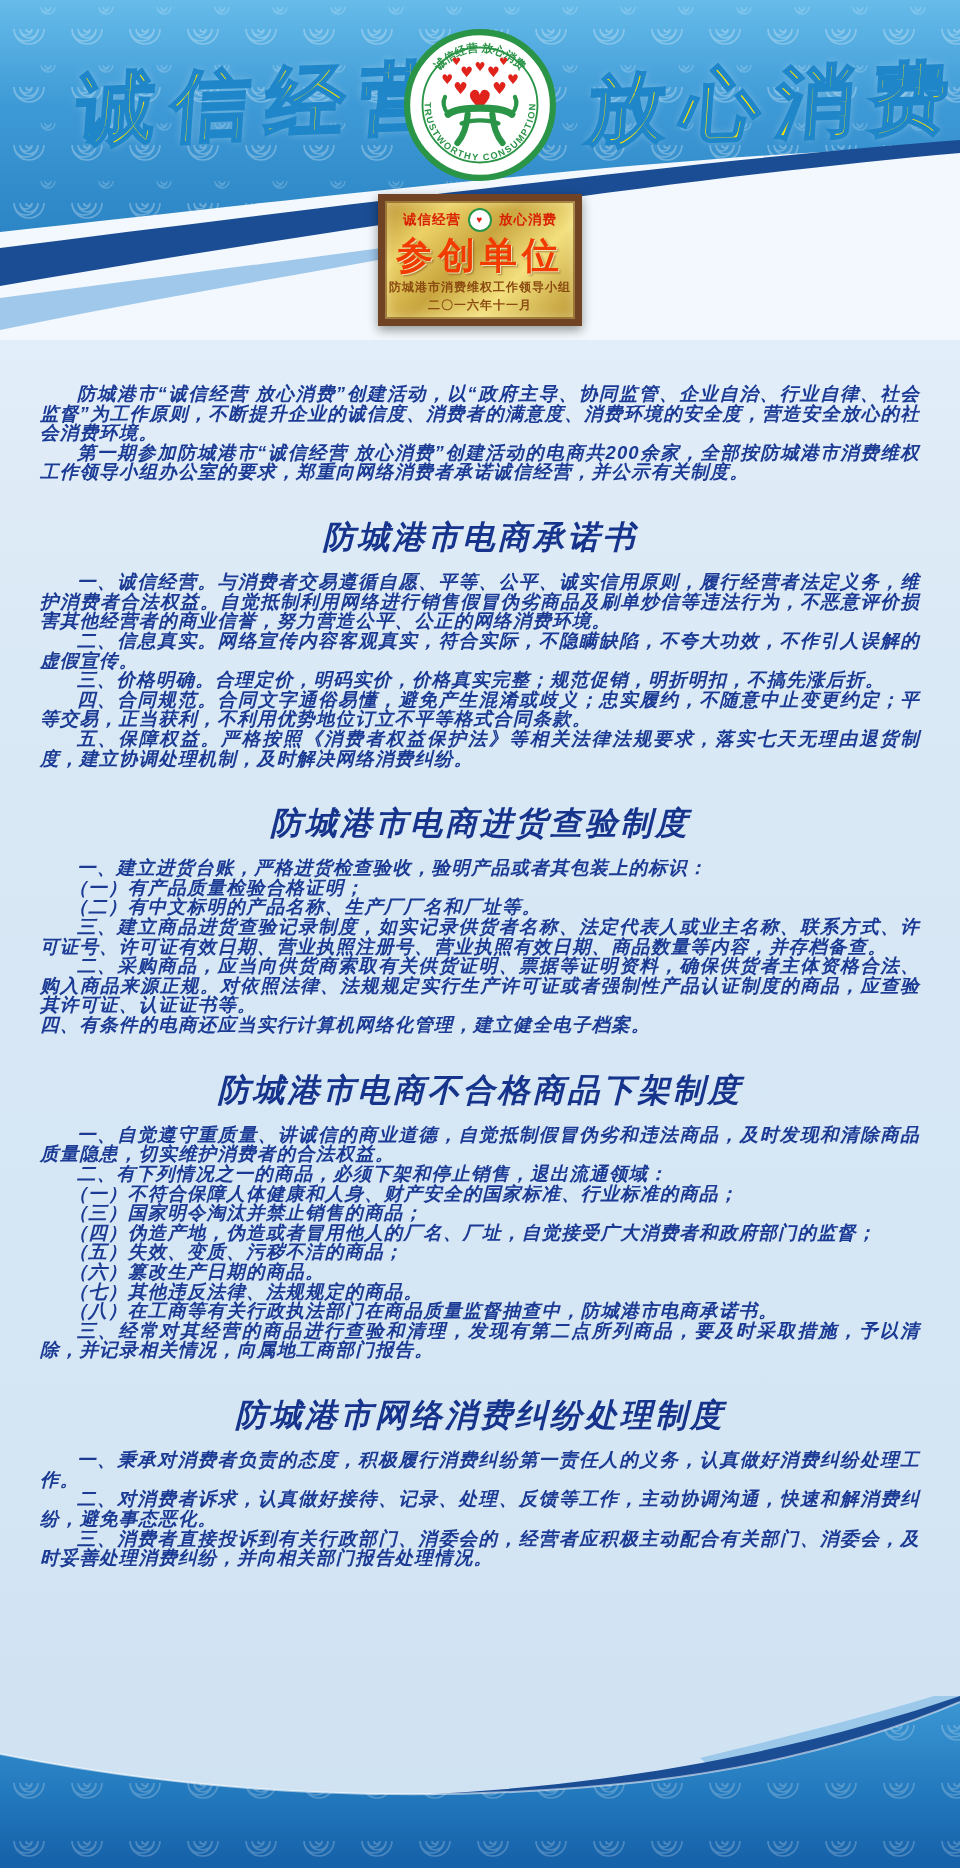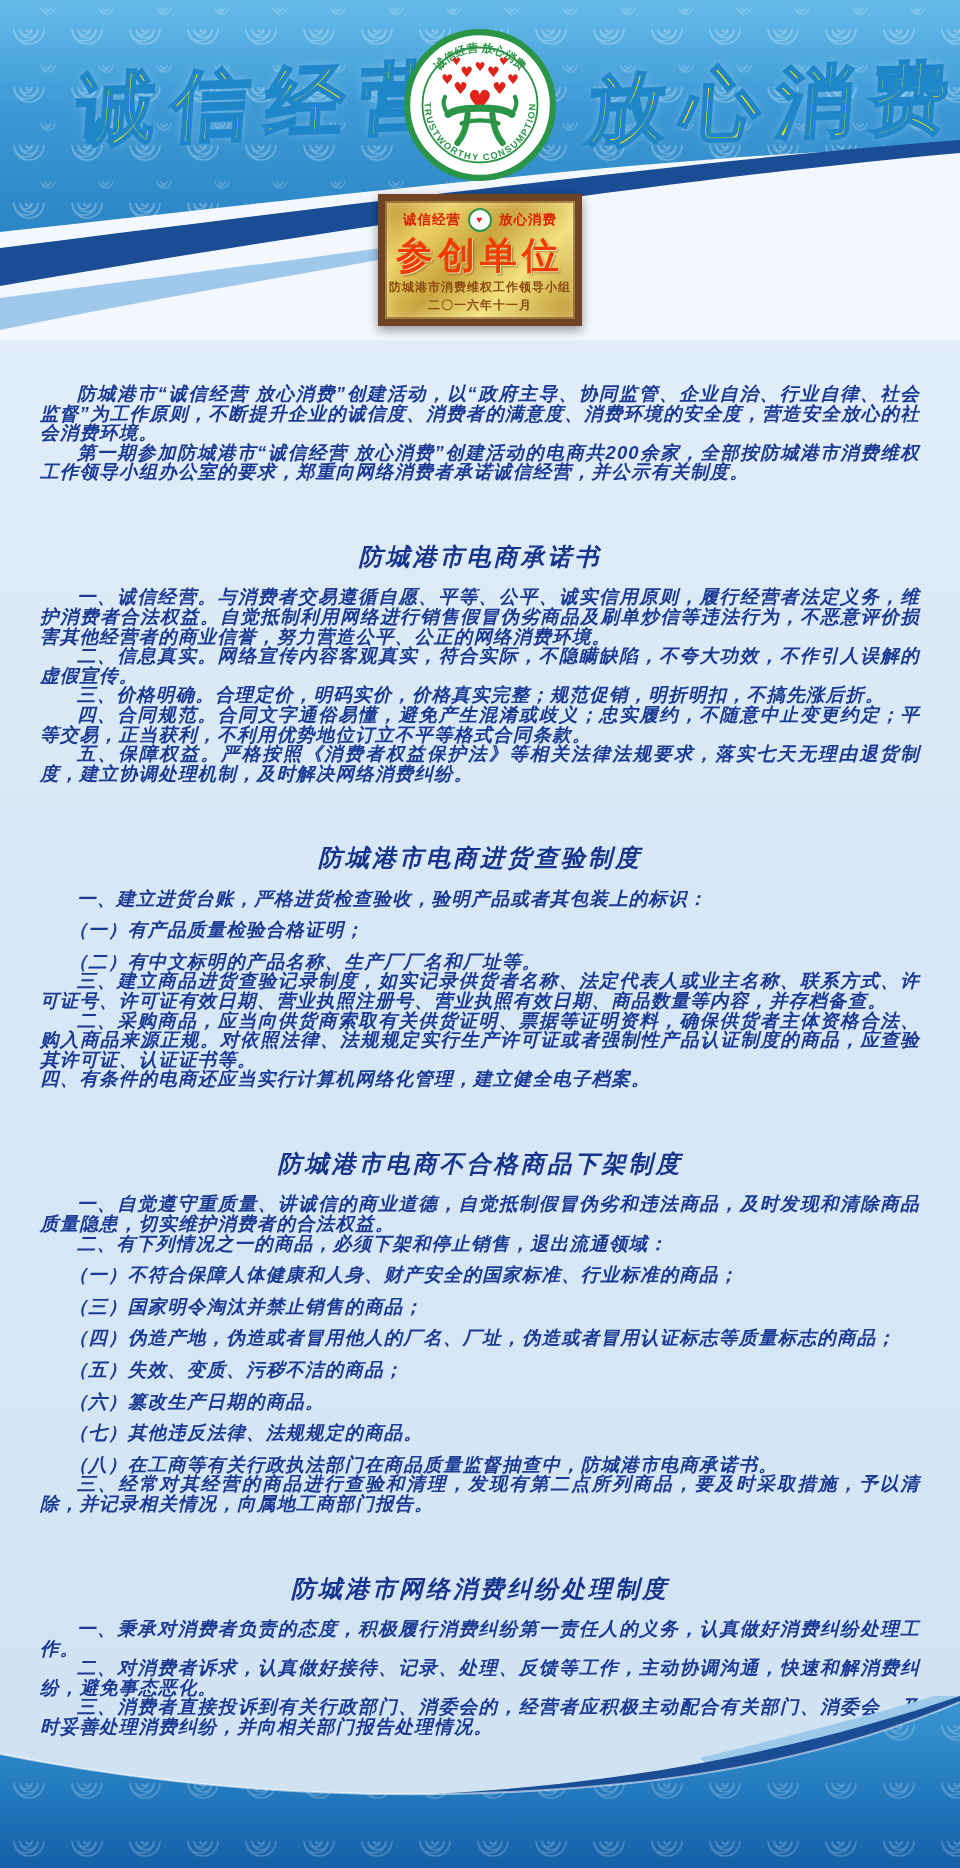--- a/index.html
+++ b/index.html
@@ -37,24 +37,24 @@
     font-size:37px;font-weight:900;color:#f23b00;letter-spacing:5px;line-height:1;
     text-shadow:1px 1px 0 rgba(255,250,210,.8),2px 2px 2px rgba(96,40,0,.45);
     text-align:right;
   }
   .plaque-foot{font-size:12px;color:#8a4a10;font-weight:bold;text-align:center;line-height:1.5;letter-spacing:1px;}
   
   .content{position:absolute;top:332px;left:0;width:960px;box-sizing:border-box;padding:0 40px;font-style:italic;}
   .intro{margin-top:52px;}
   .para{margin:0;color:#1a3a94;font-size:18.5px;line-height:19.6px;font-weight:bold;
         letter-spacing:1.2px;text-align:justify;}
-  .i2{text-indent:2em;} .i15{text-indent:1.55em;margin-top:12px;} .i0{text-indent:0;}
+  .i2{text-indent:2em;} .i15{text-indent:1.55em;} .i0{text-indent:0;}
   h2.sec{
-    text-align:center;font-size:24px;font-weight:900;color:#16348c;
-    letter-spacing:3px;margin:62px 0 17px;line-height:1.1;
+    text-align:center;font-size:32px;font-weight:900;color:#16348c;
+    letter-spacing:3px;margin:38px 0 17px;line-height:1.1;
   }
   
   .ftr{position:absolute;left:0;bottom:0;width:960px;height:172px;}
 </style>
 </head>
 <body>
 
 <div class="poster">
 
   <div class="hdr">
@@ -168,21 +168,21 @@
     </section>
 
     <section>
       <h2 class="sec">防城港市电商不合格商品下架制度</h2>
       <div>
 
       <p class="para i2">一、自觉遵守重质量、讲诚信的商业道德，自觉抵制假冒伪劣和违法商品，及时发现和清除商品质量隐患，切实维护消费者的合法权益。</p>
           <p class="para i2">二、有下列情况之一的商品，必须下架和停止销售，退出流通领域：</p>
           <p class="para i15">（一）不符合保障人体健康和人身、财产安全的国家标准、行业标准的商品；</p>
           <p class="para i15">（三）国家明令淘汰并禁止销售的商品；</p>
-          <p class="para i15">（四）伪造产地，伪造或者冒用他人的厂名、厂址，伪造或者冒用认证标志等质量标志的商品；</p>
+          <p class="para i15">（四）伪造产地，伪造或者冒用他人的厂名、厂址，自觉接受广大消费者和政府部门的监督；</p>
           <p class="para i15">（五）失效、变质、污秽不洁的商品；</p>
           <p class="para i15">（六）篡改生产日期的商品。</p>
           <p class="para i15">（七）其他违反法律、法规规定的商品。</p>
           <p class="para i15">（八）在工商等有关行政执法部门在商品质量监督抽查中，防城港市电商承诺书。</p>
           <p class="para i2">三、经常对其经营的商品进行查验和清理，发现有第二点所列商品，要及时采取措施，予以清除，并记录相关情况，向属地工商部门报告。</p>
         </div>
     </section>
 
     <section>
       <h2 class="sec">防城港市网络消费纠纷处理制度</h2>

